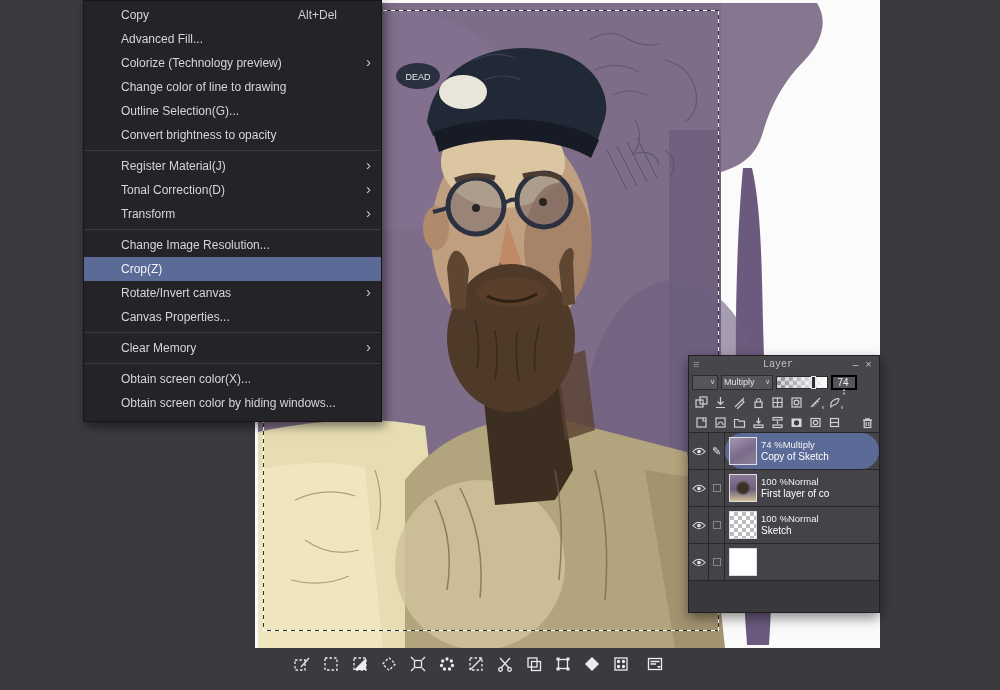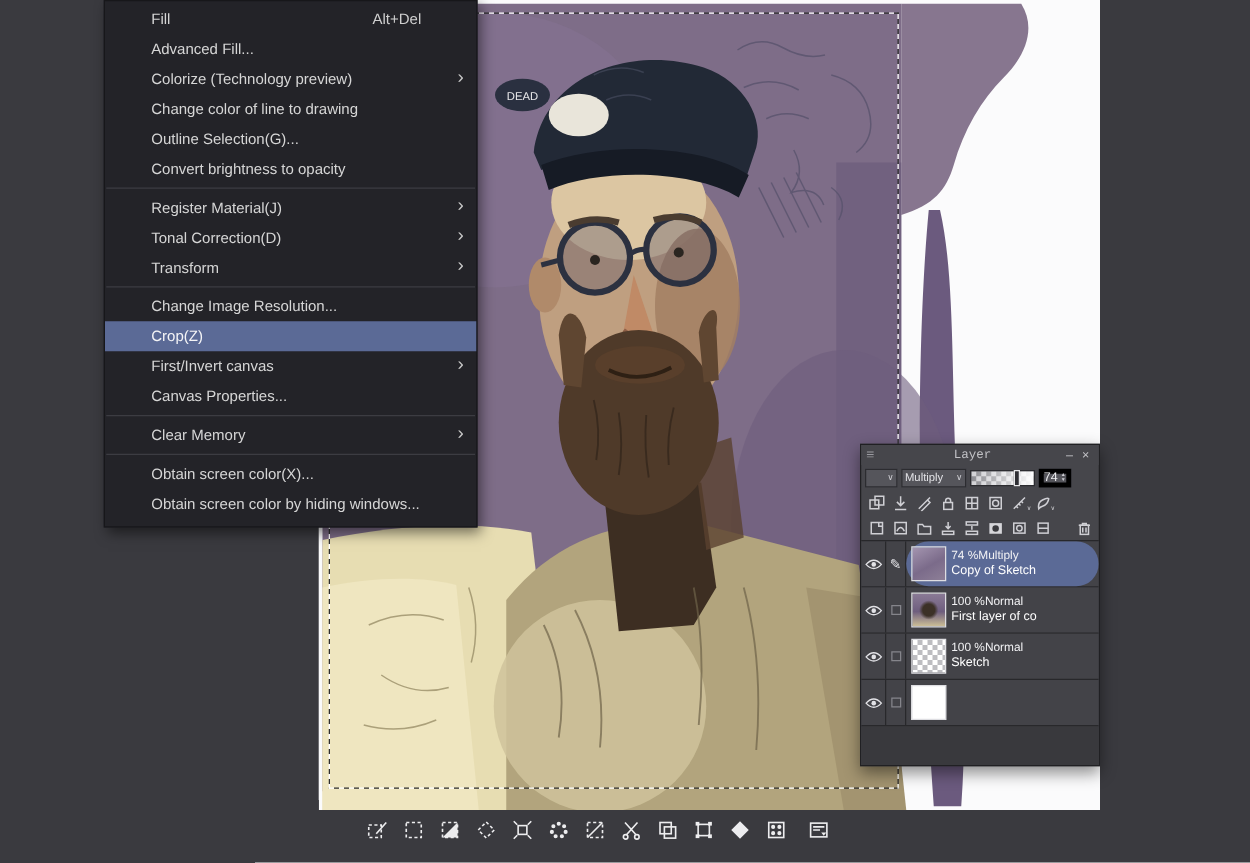--- a/index.html
+++ b/index.html
@@ -38,21 +38,21 @@
   .combo { height:15px; background:#55555b; border:1px solid #2c2c30; display:flex; align-items:center;
            justify-content:space-between; padding:0 2px; color:#e2e2e6; font-size:9px; }
   .combo .dd { font-size:7px; color:#cfcfd4; }
   .combo.c-small { width:26px; }
   .combo.c-blend { width:52px;text-align:center; }
   .slider { width:52px; height:13px; border:1px solid #2c2c30; position:relative;
             background: linear-gradient(90deg, rgba(70,70,75,.15), rgba(255,255,255,.97)),
                         repeating-conic-gradient(#97979c 0% 25%, #e9e9ec 0% 50%);
             background-size:100% 100%, 8px 8px; }
   .sl-handle { position:absolute; top:-1px; width:5px; height:13px; background:#2e2e33; border:1px solid #e6e6e8; }
-  .numbox { width:26px; height:15px; background:#55555b; border:4px solid #000000; display:flex; align-items:center; }
+  .numbox { width:26px; height:15px; background:#55555b; border:2px solid #000000; display:flex; align-items:center;flex-direction:column; }
   .numbox .v { flex:1; text-align:right; padding-right:2px; color:#f0f0f2; }
   .numbox .spin { width:8px; display:flex; flex-direction:column; line-height:4px; font-size:4px; color:#cfcfd4; text-align:center; }
   .p-icons { display:flex; align-items:center; gap:3px; padding:2px 4px; height:20px; }
   .pic { width:16px; height:15px; display:flex; align-items:center; justify-content:center; position:relative; }
   .pic svg { width:13px; height:13px; stroke:#cfcfd4; fill:none; stroke-width:1.2; }
   .pic .mini-dd { position:absolute; right:-2px; bottom:0; font-size:5px; color:#cfcfd4; }
   .pic.push-r { margin-left:auto; }
 
   .p-list { flex:1; background:#39393d; border-top:1px solid #27272a; overflow:hidden; }
   .lrow { height:37px; display:flex; align-items:stretch; border-bottom:1px solid #28282b; background:#434348; }
@@ -153,21 +153,21 @@
   <div class="ants">
     <div class="ant-h ant-t"></div>
     <div class="ant-h ant-b"></div>
     <div class="ant-v ant-l"></div>
     <div class="ant-v ant-r"></div>
   </div>
 </div>
 
 <div class="menu">
   <div class="mi">
-    <span class="lbl">Fill</span>
+    <span class="lbl">Copy</span>
     <span class="sc">Alt+Del</span>
   </div>
   <div class="mi">
     <span class="lbl">Advanced Fill...</span>
   </div>
   <div class="mi">
     <span class="lbl">Colorize (Technology preview)</span>
     <span class="arrow">›</span>
   </div>
   <div class="mi">
@@ -197,21 +197,21 @@
   <div class="msep">
       <div class="line"></div>
     </div>
   <div class="mi">
     <span class="lbl">Change Image Resolution...</span>
   </div>
   <div class="mi sel">
     <span class="lbl">Crop(Z)</span>
   </div>
   <div class="mi">
-    <span class="lbl">First/Invert canvas</span>
+    <span class="lbl">Rotate/Invert canvas</span>
     <span class="arrow">›</span>
   </div>
   <div class="mi">
     <span class="lbl">Canvas Properties...</span>
   </div>
   <div class="msep">
       <div class="line"></div>
     </div>
   <div class="mi">
     <span class="lbl">Clear Memory</span>

